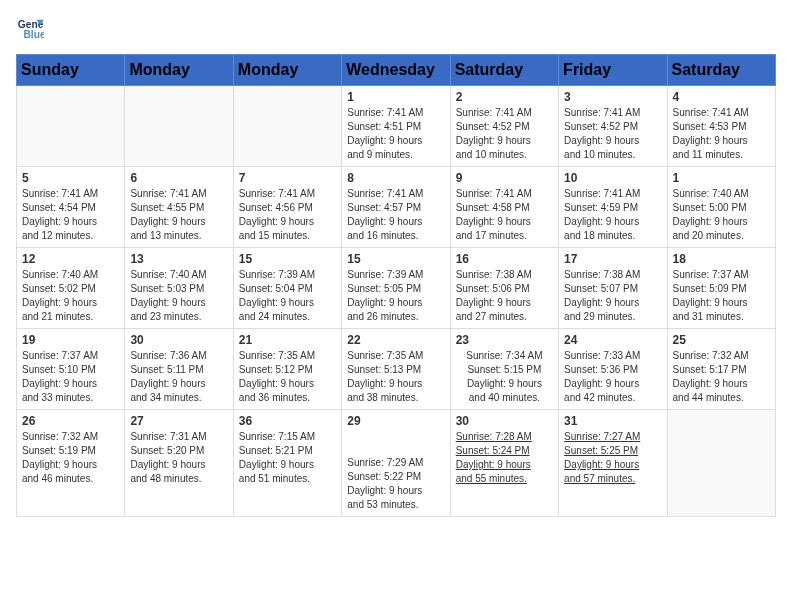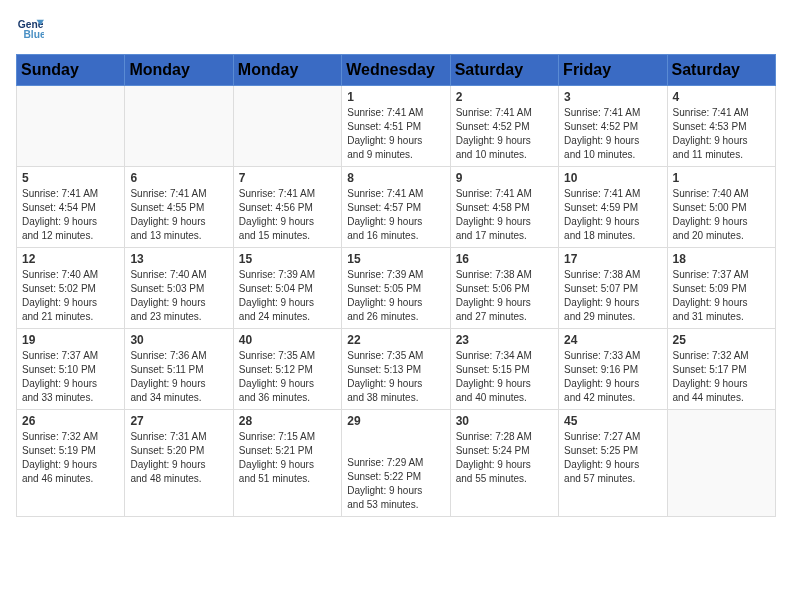--- a/index.html
+++ b/index.html
@@ -255,44 +255,44 @@
 and 33 minutes.</div>
         </td>
         <td>
           <div class="day-number">30</div>
           <div class="day-info" style="white-space: pre-line;">Sunrise: 7:36 AM
 Sunset: 5:11 PM
 Daylight: 9 hours
 and 34 minutes.</div>
         </td>
         <td>
-          <div class="day-number">40</div>
+          <div class="day-number">21</div>
           <div class="day-info" style="white-space: pre-line;">Sunrise: 7:35 AM
 Sunset: 5:12 PM
 Daylight: 9 hours
 and 36 minutes.</div>
         </td>
         <td>
           <div class="day-number">22</div>
           <div class="day-info" style="white-space: pre-line;">Sunrise: 7:35 AM
 Sunset: 5:13 PM
 Daylight: 9 hours
 and 38 minutes.</div>
         </td>
         <td>
           <div class="day-number">23</div>
-          <div class="day-info" style="white-space: pre-line;">Sunrise: 7:34 AM
+          <div class="day-info" style="white-space: pre-line; text-align: center;">Sunrise: 7:34 AM
 Sunset: 5:15 PM
 Daylight: 9 hours
 and 40 minutes.</div>
         </td>
         <td>
           <div class="day-number">24</div>
           <div class="day-info" style="white-space: pre-line;">Sunrise: 7:33 AM
-Sunset: 9:16 PM
+Sunset: 5:36 PM
 Daylight: 9 hours
 and 42 minutes.</div>
         </td>
         <td>
           <div class="day-number">25</div>
           <div class="day-info" style="white-space: pre-line;">Sunrise: 7:32 AM
 Sunset: 5:17 PM
 Daylight: 9 hours
 and 44 minutes.</div>
         </td>
@@ -306,43 +306,43 @@
 and 46 minutes.</div>
         </td>
         <td>
           <div class="day-number">27</div>
           <div class="day-info" style="white-space: pre-line;">Sunrise: 7:31 AM
 Sunset: 5:20 PM
 Daylight: 9 hours
 and 48 minutes.</div>
         </td>
         <td>
-          <div class="day-number">28</div>
+          <div class="day-number">36</div>
           <div class="day-info" style="white-space: pre-line;">Sunrise: 7:15 AM
 Sunset: 5:21 PM
 Daylight: 9 hours
 and 51 minutes.</div>
         </td>
         <td>
           <div class="day-number">29</div>
           <div class="day-info" style="white-space: pre-line; margin-top: 28px;">Sunrise: 7:29 AM
 Sunset: 5:22 PM
 Daylight: 9 hours
 and 53 minutes.</div>
         </td>
         <td>
           <div class="day-number">30</div>
-          <div class="day-info" style="white-space: pre-line;">Sunrise: 7:28 AM
+          <div class="day-info" style="white-space: pre-line; text-decoration: underline;">Sunrise: 7:28 AM
 Sunset: 5:24 PM
 Daylight: 9 hours
 and 55 minutes.</div>
         </td>
         <td>
-          <div class="day-number">45</div>
-          <div class="day-info" style="white-space: pre-line;">Sunrise: 7:27 AM
+          <div class="day-number">31</div>
+          <div class="day-info" style="white-space: pre-line; text-decoration: underline;">Sunrise: 7:27 AM
 Sunset: 5:25 PM
 Daylight: 9 hours
 and 57 minutes.</div>
         </td>
         <td class="empty"></td>
       </tr>
     </tbody>
 </table>
 
 </body></html>

